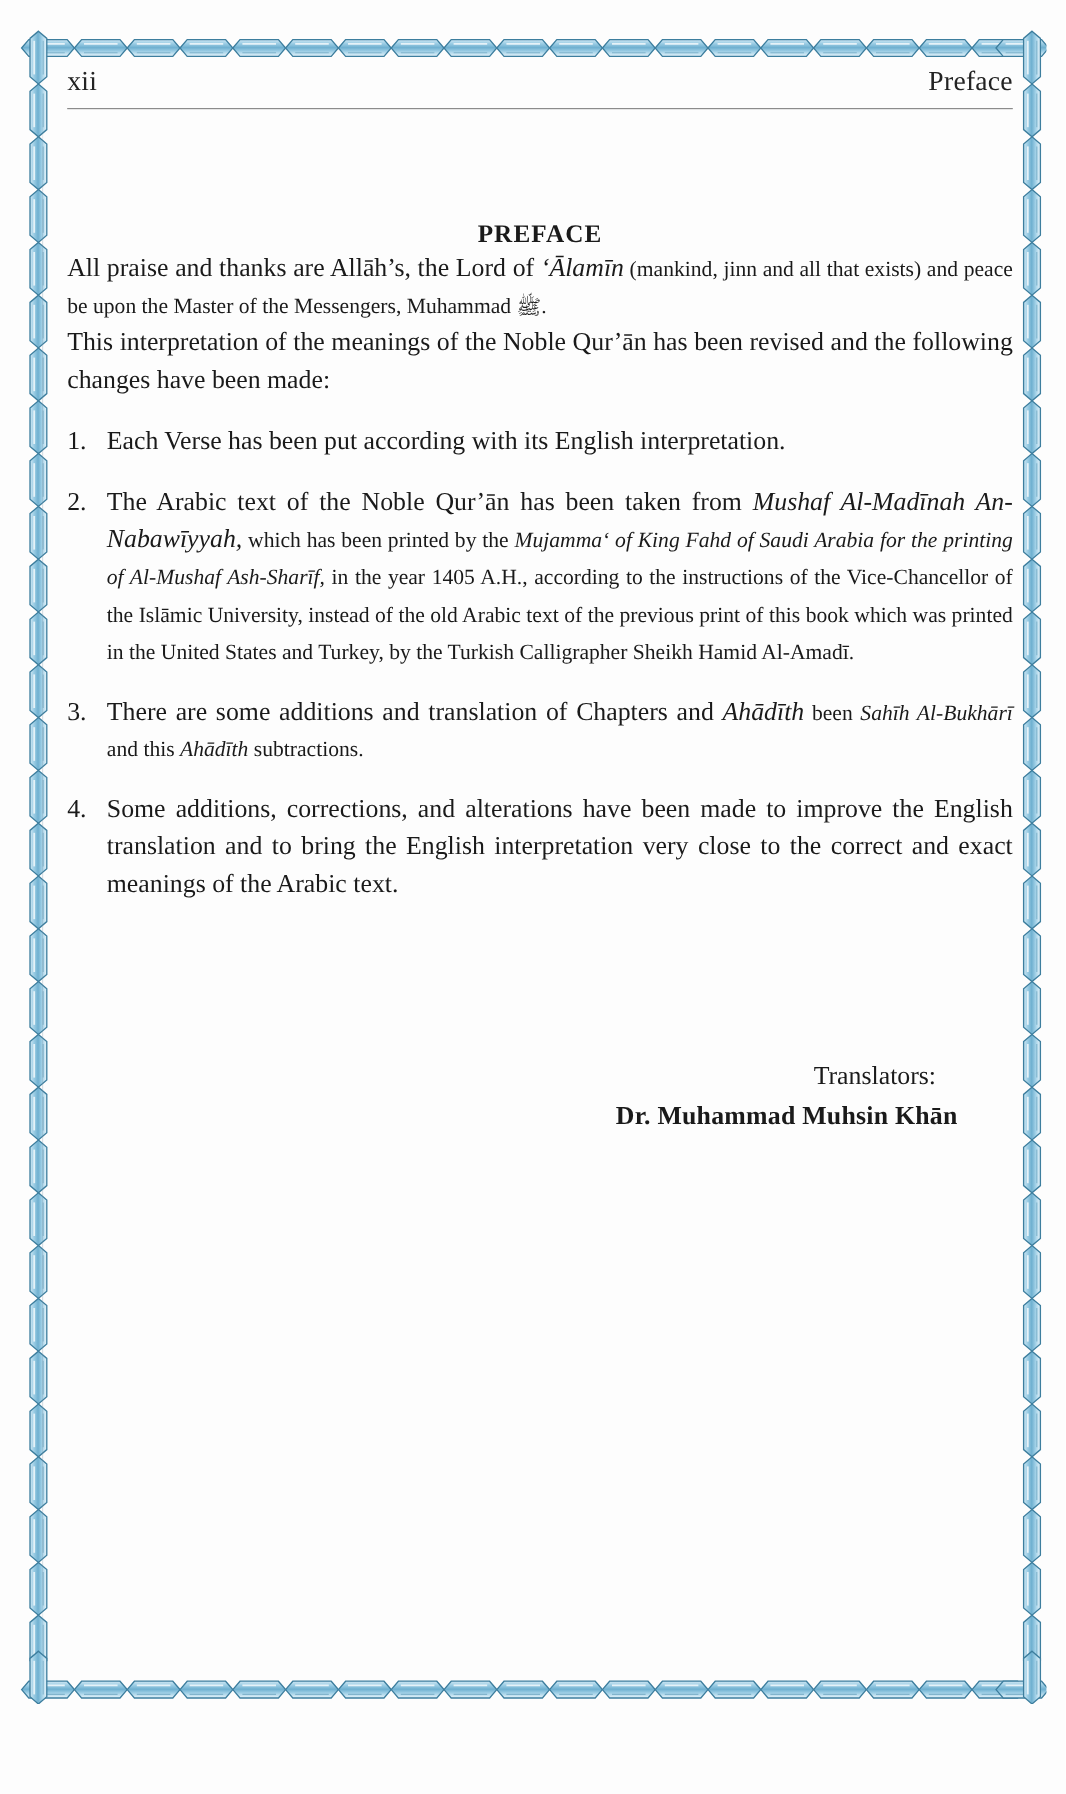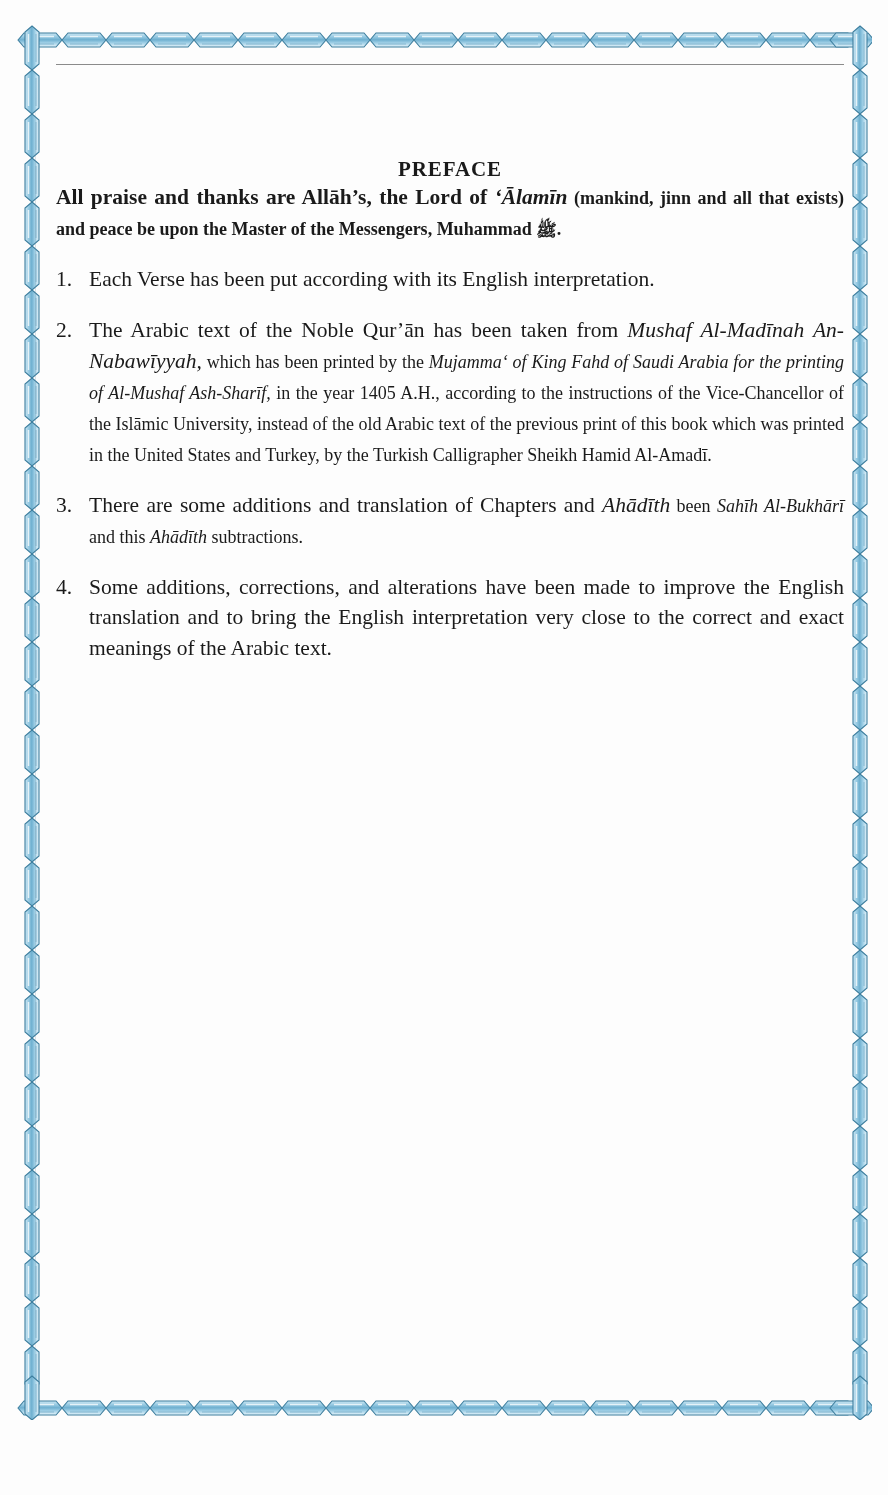--- a/index.html
+++ b/index.html
@@ -90,21 +90,21 @@
     letter-spacing: .9px;
     margin-top: 92px;
   }
 
   p.para {
     margin: 0;
     text-align: justify;
     font-size: 21.5px;
     line-height: 1.44;
   }
-  .para-1 { margin-top: 53px; font-weight: bold; }
+  .para-1 { margin-top: 53px; }
   .para-2 { margin-top: 22px; }
 
   .sm {
     font-size: 18px;
   }
   .it { font-style: italic; }
   .sm.it { font-size: 18px; font-style: italic; }
 
   ol.changes {
     list-style: none;
@@ -306,28 +306,33 @@
         <use href="#linkV" y="1320"></use>
           <use href="#linkV" y="1350"></use>
       </g>
     </svg>
   </div>
 
   <div class="inner-edge-left"></div>
 
   <div class="content">
 
+    <div class="running-head">
+      <span class="folio">xii</span>
+      <span class="head-title">Preface</span>
+    </div>
     <div class="head-rule"></div>
 
     <div class="doc-title">PREFACE</div>
 
     <p class="para para-1">
       <span>All praise and thanks are Allāh’s, the Lord of </span><span class="it">‘Ālamīn</span><span class="sm"> (mankind, jinn and all that exists) and peace be upon the Master of the Messengers, Muhammad </span><span class="saw">ﷺ</span><span class="sm">.</span>
     </p>
 
+    <p class="para para-2">This interpretation of the meanings of the Noble Qur’ān has been revised and the following changes have been made:</p>
 
     <ol class="changes">
 
       <li>
         <span class="num">1.</span><span>Each Verse has been put according with its English interpretation.</span>
       </li>
 
       <li>
         <span class="num">2.</span><span>The Arabic text of the Noble Qur’ān has been taken from </span><span class="it">Mushaf Al-Madīnah An-Nabawīyyah,</span><span class="sm"> which has been printed by the </span><span class="sm it">Mujamma‘ of King Fahd of Saudi Arabia for the printing of Al-Mushaf Ash-Sharīf,</span><span class="sm"> in the year 1405 A.H., according to the  instructions of the Vice-Chancellor of the Islāmic  University, instead of the old Arabic text of the previous print of this book which was printed in the United States and Turkey, by the Turkish Calligrapher Sheikh Hamid Al-Amadī.</span>
       </li>
@@ -336,16 +341,18 @@
         <span class="num">3.</span><span>There are some additions and translation of Chapters and </span><span class="it">Ahādīth</span><span class="sm"> been </span><span class="sm it">Sahīh Al-Bukhārī</span><span class="sm"> and this </span><span class="sm it">Ahādīth</span><span class="sm"> subtractions.</span>
       </li>
 
       <li>
         <span class="num">4.</span><span>Some additions, corrections, and alterations have been made to improve the English translation and to bring the English interpretation very close to the correct and exact meanings of the Arabic text.</span>
       </li>
 
     </ol>
 
     <div class="sig-block">
+      <div class="sig-label">Translators:</div>
+      <div class="sig-name sig-name-2">Dr. Muhammad Muhsin Khān</div>
     </div>
 
   </div>
 </div>
 
 </body></html>

